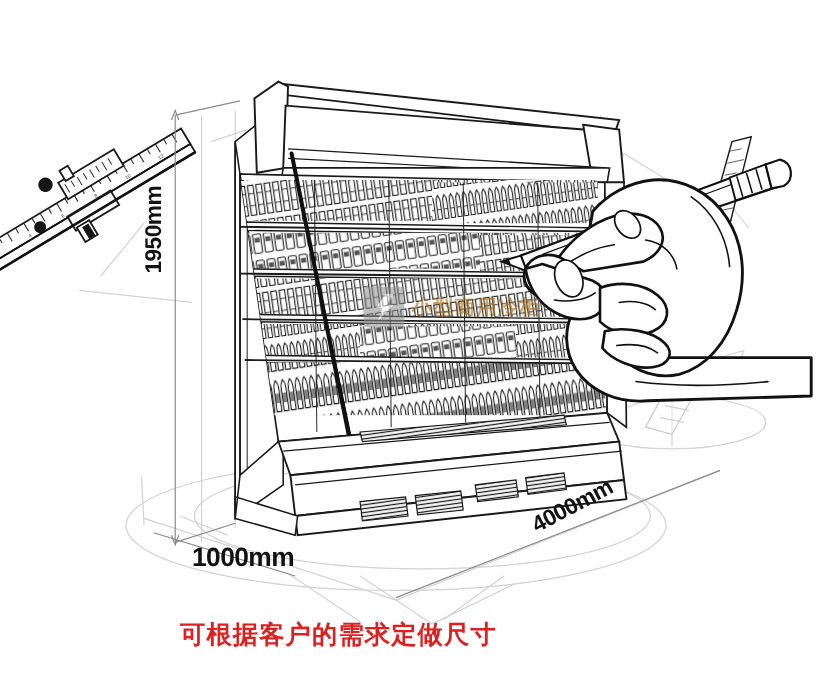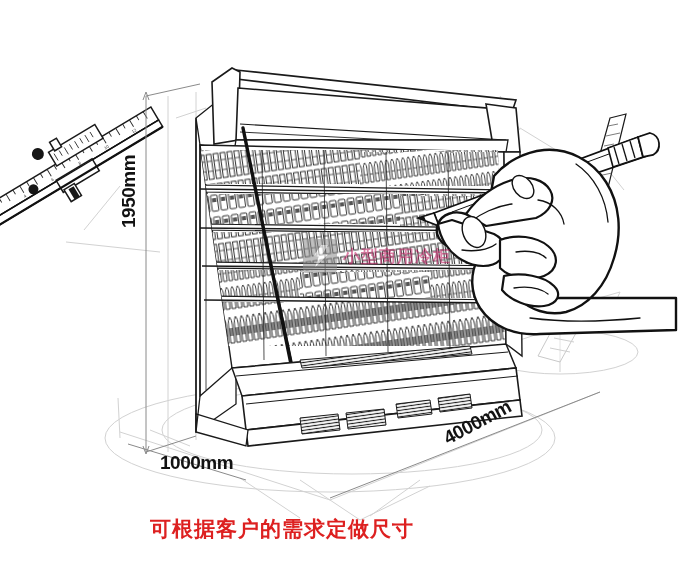--- a/index.html
+++ b/index.html
@@ -4,40 +4,40 @@
 <style>
   html,body{margin:0;padding:0;background:#ffffff;}
   body{width:680px;height:578px;overflow:hidden;font-family:"Liberation Sans",sans-serif;}
   #stage{position:relative;width:680px;height:578px;background:#ffffff;overflow:hidden;}
   #art{position:absolute;left:0;top:0;width:680px;height:578px;}
   .dimlabel{
     position:absolute;color:#121212;font-family:"Liberation Sans",sans-serif;
     font-weight:700;letter-spacing:-0.5px;white-space:nowrap;user-select:none;
   }
   #lbl-height{left:118px;top:228px;font-size:19px;transform:rotate(-90deg);transform-origin:left top;}
-  #lbl-depth{left:160px;top:452px;font-size:19px;}
+  #lbl-depth{left:160px;top:452px;font-size:22px;}
   #lbl-width{left:440px;top:430px;font-size:19px;transform:rotate(-28deg);transform-origin:left top;}
   #caption{
     position:absolute;left:0;top:515px;width:564px;text-align:center;
     font-family:"Liberation Sans",sans-serif;font-size:21px;font-weight:600;
     color:#dd2020;letter-spacing:1px;white-space:nowrap;user-select:none;
   }
   #watermark{
     position:absolute;left:303px;top:239px;display:flex;align-items:center;gap:6px;
     opacity:.55;pointer-events:none;
   }
   #wm-logo{width:34px;height:34px;background:#8d8d8d;border-radius:4px;position:relative;}
   #wm-logo::before{
     content:"";position:absolute;left:9px;top:6px;width:16px;height:22px;
     background:#ffffff;
     clip-path:polygon(58% 0%,100% 0%,64% 42%,100% 42%,20% 100%,42% 52%,8% 52%);
   }
   #wm-text{
     font-family:"Liberation Sans",sans-serif;font-size:17px;font-weight:700;
-    color:#be185d;white-space:nowrap;letter-spacing:1px;
+    color:#a16207;white-space:nowrap;letter-spacing:1px;
   }
 </style>
 </head>
 <body>
 
 <div id="stage">
 
   <svg id="art" viewBox="0 0 680 578">
     <defs>
       <pattern id="prodA" width="7" height="30" patternUnits="userSpaceOnUse" patternTransform="rotate(-8)">

